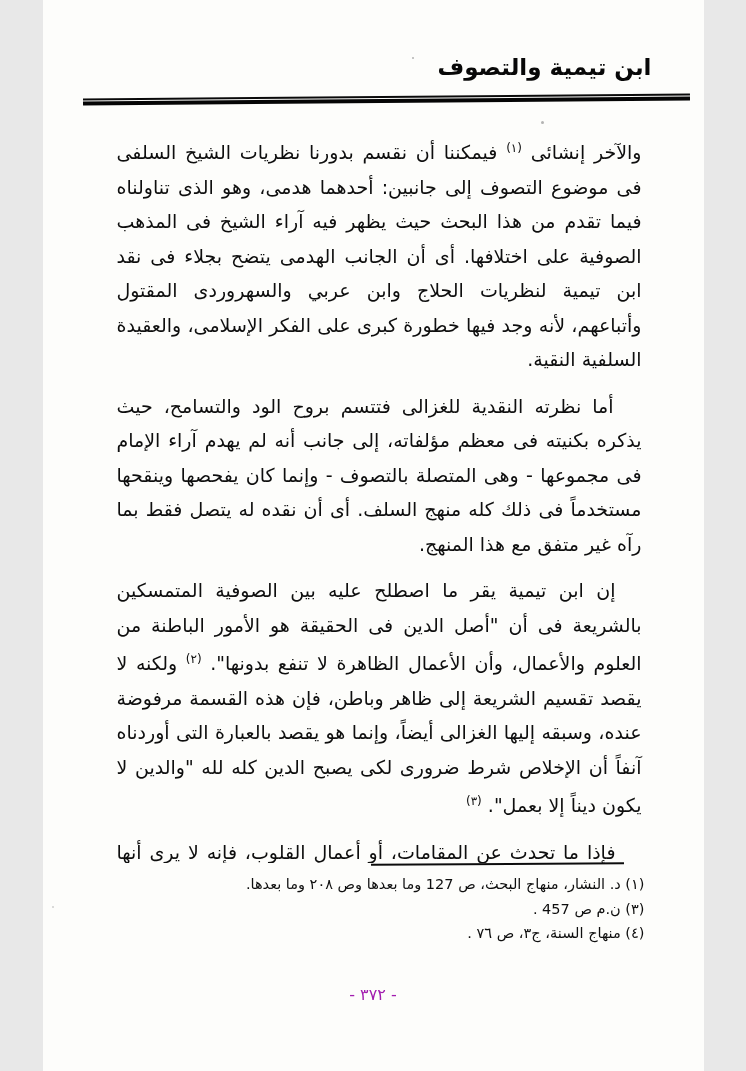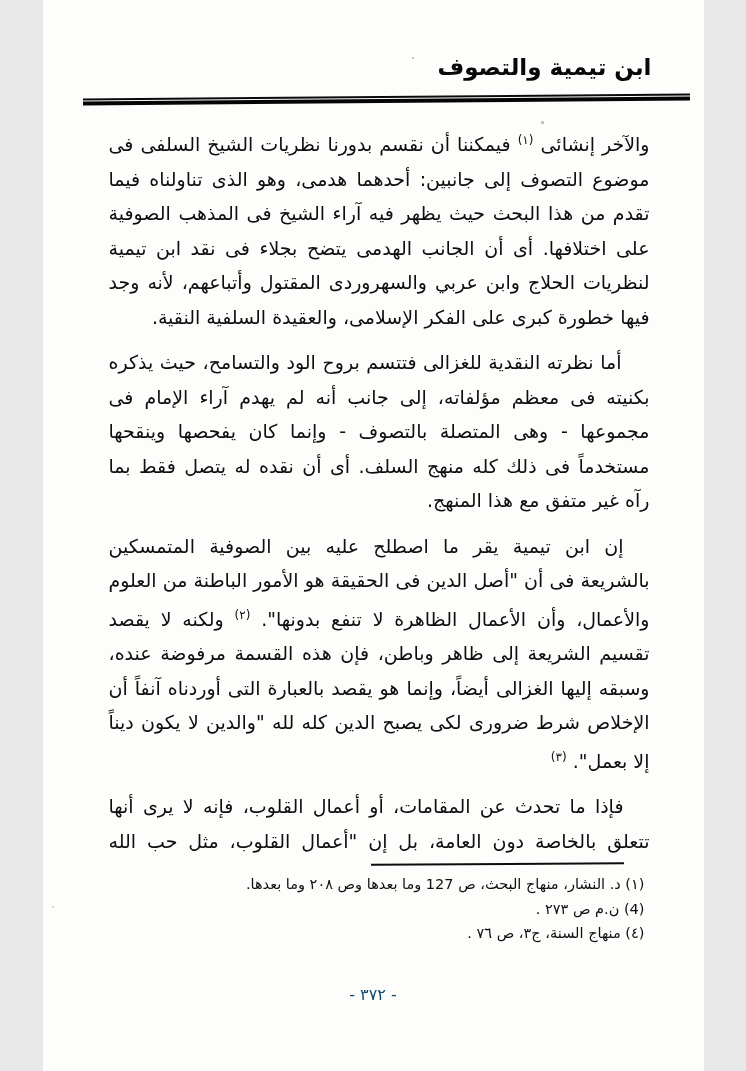--- a/index.html
+++ b/index.html
@@ -50,21 +50,21 @@
     right: 50px;
     left: 62px;
     height: 744px;
     overflow: hidden;
     font-size: 19px;
     line-height: 34.5px;
     text-align: justify;
     text-justify: inter-word;
   }
   .body-text p {
-    margin: 4px;
+    margin: 12px;
   }
   .body-text p + p {
     margin-top: 11px;
   }
   .body-text p.cont {
     text-align-last: justify;
   }
   .fn-ref {
     font-size: 12px;
     vertical-align: 7px;
@@ -88,21 +88,21 @@
     line-height: 24.5px;
     text-align: right;
   }
   .page-number {
     position: absolute;
     top: 985px;
     left: 0;
     width: 100%;
     text-align: center;
     font-size: 16px;
-    color: #0c4a6e;
+    color: #a21caf;
   }
   .speck {
     position: absolute;
     background: #777;
     border-radius: 50%;
     opacity: 0.55;
   }
   .speck-1 { top: 121px; right: 160px; width: 3px; height: 3px; }
   .speck-2 { top: 57px;  right: 290px; width: 2px; height: 2px; }
   .speck-3 { top: 906px; right: 650px; width: 2px; height: 2px; opacity: 0.35; }
@@ -123,21 +123,21 @@
       <p style="text-indent: 0px;"><span>والآخر إنشائى </span><span class="fn-ref">(١)</span><span> فيمكننا أن نقسم بدورنا نظريات الشيخ السلفى فى موضوع التصوف إلى جانبين: أحدهما هدمى، وهو الذى تناولناه فيما تقدم من هذا البحث حيث يظهر فيه آراء الشيخ فى المذهب الصوفية على اختلافها. أى أن الجانب الهدمى يتضح بجلاء فى نقد ابن تيمية لنظريات الحلاج وابن عربي والسهروردى المقتول وأتباعهم، لأنه وجد فيها خطورة كبرى على الفكر الإسلامى، والعقيدة السلفية النقية.</span></p>
       <p style="text-indent: 28px;"><span>أما نظرته النقدية للغزالى فتتسم بروح الود والتسامح، حيث يذكره بكنيته فى معظم مؤلفاته، إلى جانب أنه لم يهدم آراء الإمام فى مجموعها - وهى المتصلة بالتصوف - وإنما كان يفحصها وينقحها مستخدماً فى ذلك كله منهج السلف. أى أن نقده له يتصل فقط بما رآه غير متفق مع هذا المنهج.</span></p>
       <p style="text-indent: 26px;"><span>إن ابن تيمية يقر ما اصطلح عليه بين الصوفية المتمسكين بالشريعة فى أن "أصل الدين فى الحقيقة هو الأمور الباطنة من العلوم والأعمال، وأن الأعمال الظاهرة لا تنفع بدونها". </span><span class="fn-ref">(٢)</span><span> ولكنه لا يقصد تقسيم الشريعة إلى ظاهر وباطن، فإن هذه القسمة مرفوضة عنده، وسبقه إليها الغزالى أيضاً، وإنما هو يقصد بالعبارة التى أوردناه آنفاً أن الإخلاص شرط ضرورى لكى يصبح الدين كله لله "والدين لا يكون ديناً إلا بعمل". </span><span class="fn-ref">(٣)</span></p>
       <p class="cont" style="text-indent: 26px;"><span>فإذا ما تحدث عن المقامات، أو أعمال القلوب، فإنه لا يرى أنها تتعلق بالخاصة دون العامة، بل إن "أعمال القلوب، مثل حب الله ورسوله ﷺ وخشية الله، ونحو ذلك كله من الإيمان". </span><span class="fn-ref">(٤)</span><span> كذلك لا يفحصها على من جعل المقامات كالحب، والرضا،</span></p>
     </div>
 
   <div class="footnote-sep"></div>
 
   <div class="footnotes">
       <div class="footnote">(١) د. النشار، منهاج البحث، ص 127 وما بعدها وص ٢٠٨ وما بعدها.</div>
-      <div class="footnote">(4) ن.م ص ٢٧٣ .</div>
+      <div class="footnote">(٣) ن.م ص 457 .</div>
       <div class="footnote">(٤) منهاج السنة، ج٣، ص ٧٦ .</div>
     </div>
 
   <div class="page-number">- ٣٧٢ -</div>
 
   <div class="speck speck-1"></div>
   <div class="speck speck-2"></div>
   <div class="speck speck-3"></div>
 
 </div>

